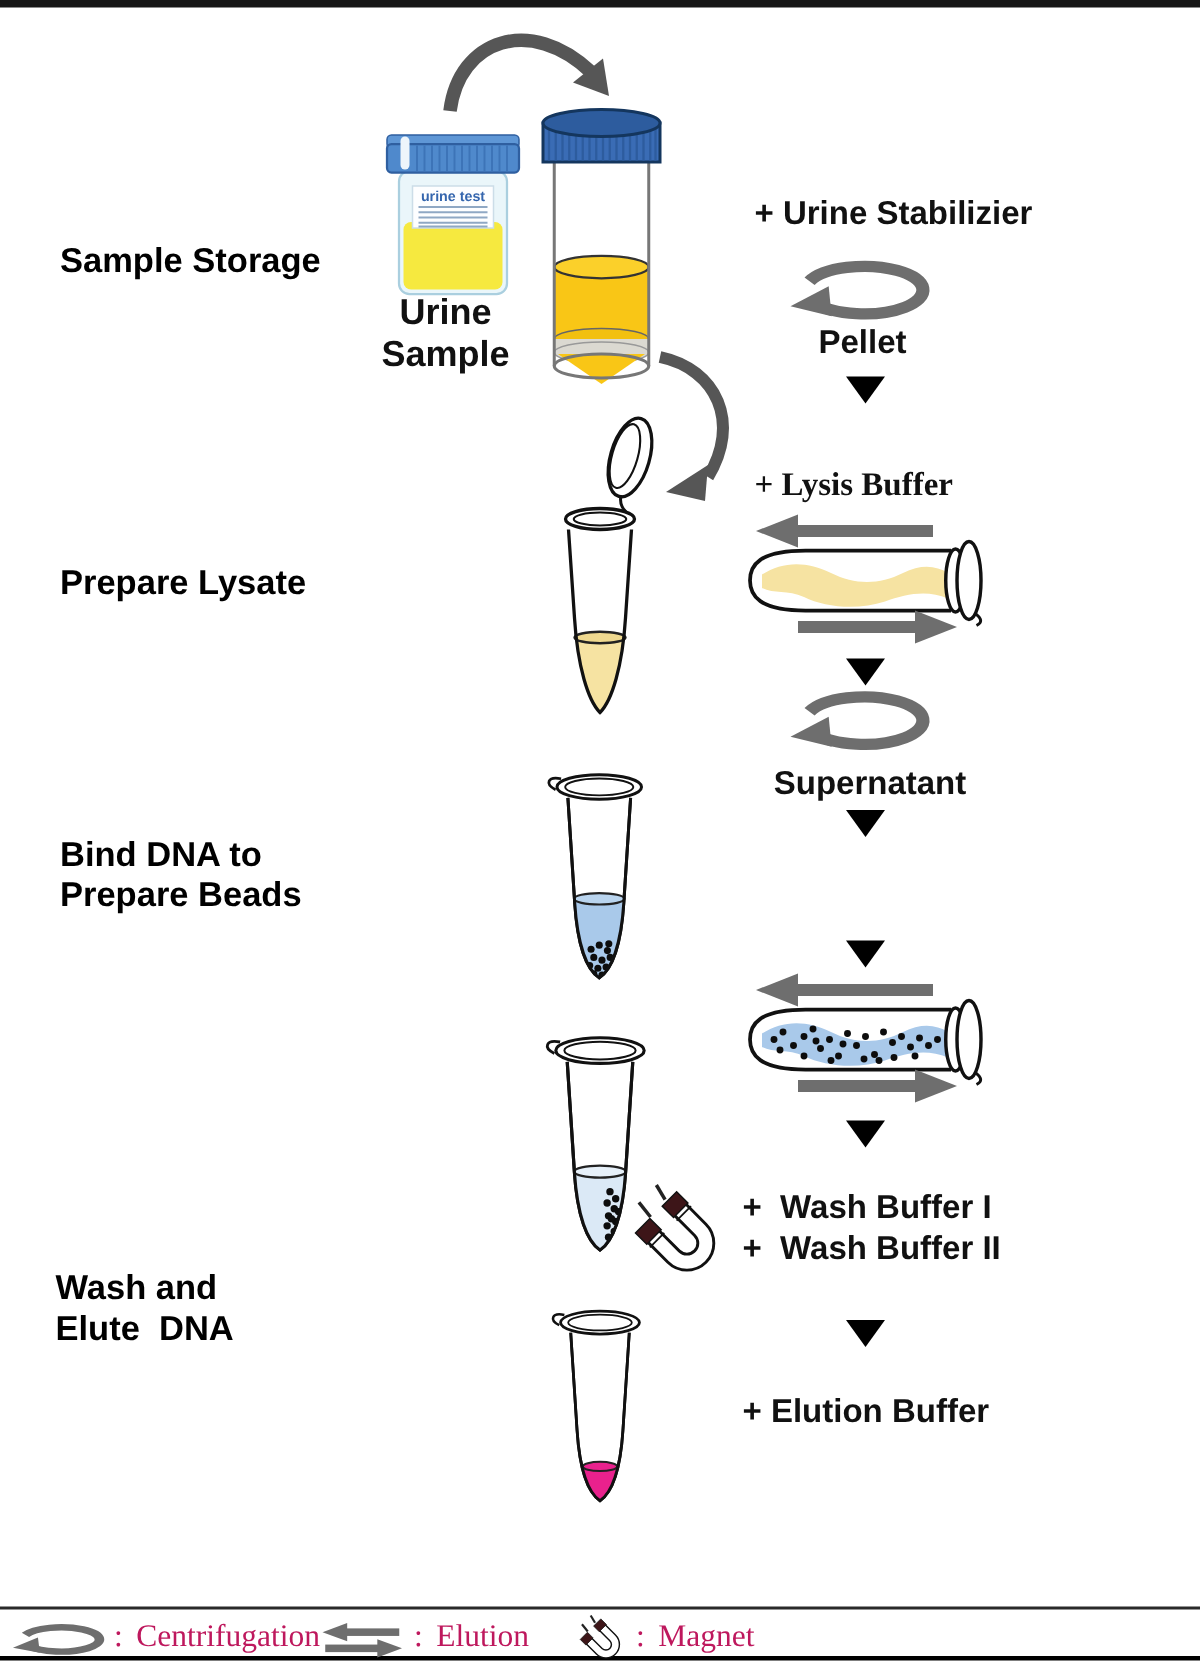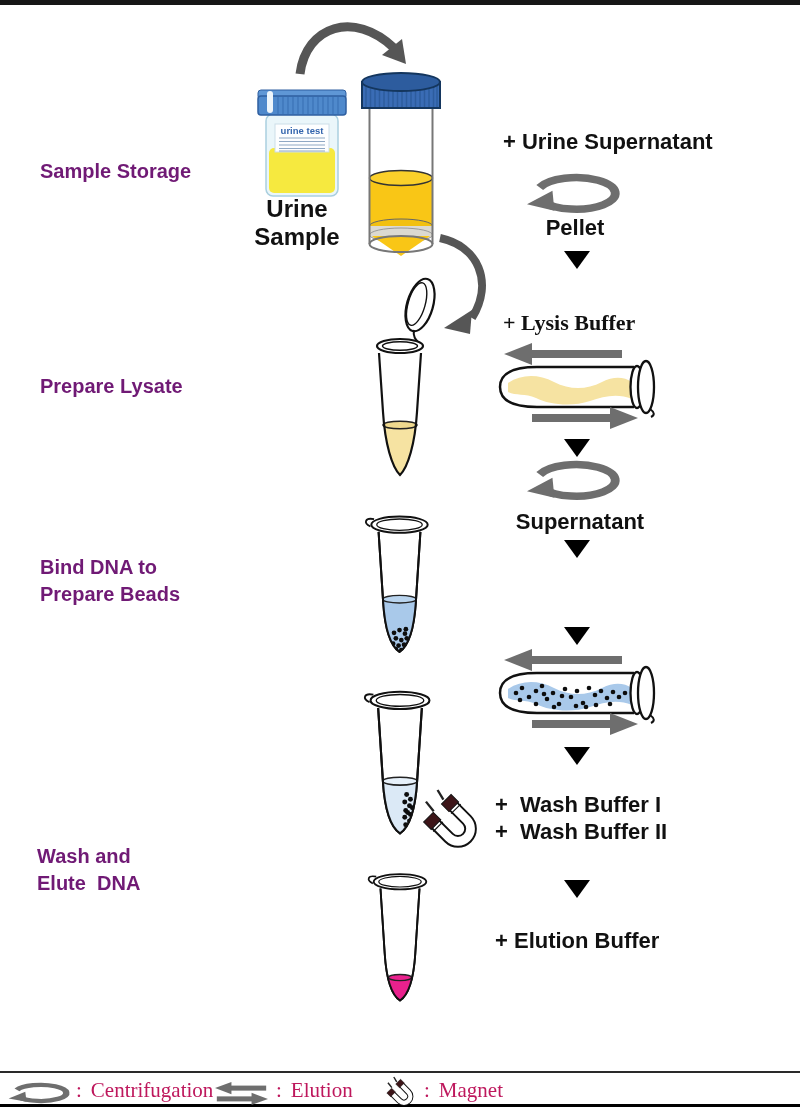--- a/index.html
+++ b/index.html
@@ -1,19 +1,19 @@
 <!DOCTYPE html>
 <html><head>
 <meta charset="utf-8">
 <style>
   html,body{margin:0;padding:0;background:#fff;}
   #stage{position:relative;width:800px;height:1115px;background:#fff;overflow:hidden;
          font-family:"Liberation Sans",sans-serif;color:#161616;}
   .bar{position:absolute;left:0;width:800px;background:#161616;}
-  .stage-label{position:absolute;font-size:20px;font-weight:600;color:#701a75;white-space:pre;}
+  .stage-label{position:absolute;font-size:23px;font-weight:600;color:#000000;white-space:pre;}
   .step-label{position:absolute;font-size:22px;font-weight:600;color:#111;white-space:pre;}
   .caption{position:absolute;font-size:24px;font-weight:700;color:#111;text-align:center;}
   .center{text-align:center;}
   .tri{position:absolute;width:0;height:0;border-left:13px solid transparent;
        border-right:13px solid transparent;border-top:18px solid #000;}
   .legend-item{position:absolute;top:1078px;font-size:21px;font-family:"Liberation Serif",serif;color:#be185d;}
   .legend-item .colon{margin-right:9px;}
   svg{position:absolute;overflow:visible;}
 </style>
 </head>
@@ -102,21 +102,21 @@
         <line x1="81" y1="15" x2="81" y2="39"></line>
     </g>
     <ellipse cx="45" cy="14" rx="39" ry="9" fill="#2d5c9e" stroke="#14365e" stroke-width="2"></ellipse>
   </svg>
 
   <svg style="left:428px;top:232px;" width="74" height="108" viewBox="0 0 74 108">
     <path d="M 12 6 C 50 14 66 50 44 86" fill="none" stroke="#565656" stroke-width="8"></path>
     <polygon points="16,96 44,78 42,102" fill="#565656"></polygon>
   </svg>
 
-  <div class="step-label" style="left:503px;top:129px;">+ Urine Supernatant</div>
+  <div class="step-label" style="left:503px;top:129px;">+ Urine Stabilizier</div>
   <svg style="left:526px;top:170px;" width="98" height="45" viewBox="0 0 100 54" preserveAspectRatio="none">
     <path d="M 17 38 A 40 19 0 1 0 14 21" fill="none" stroke="#6e6e6e" stroke-width="9"></path>
     <polygon points="1,41 27,25 29,49" fill="#6e6e6e"></polygon>
   </svg>
   <div class="step-label center" style="left:526px;top:215px;width:98px;">Pellet</div>
   <div class="tri" style="left:564px;top:251px;"></div>
 
   <svg style="left:352px;top:272px;" width="100" height="212" viewBox="0 0 100 212">
     <g transform="rotate(16 68 33)">
       <ellipse cx="68" cy="33" rx="13" ry="27" fill="#fff" stroke="#111" stroke-width="2.2"></ellipse>

